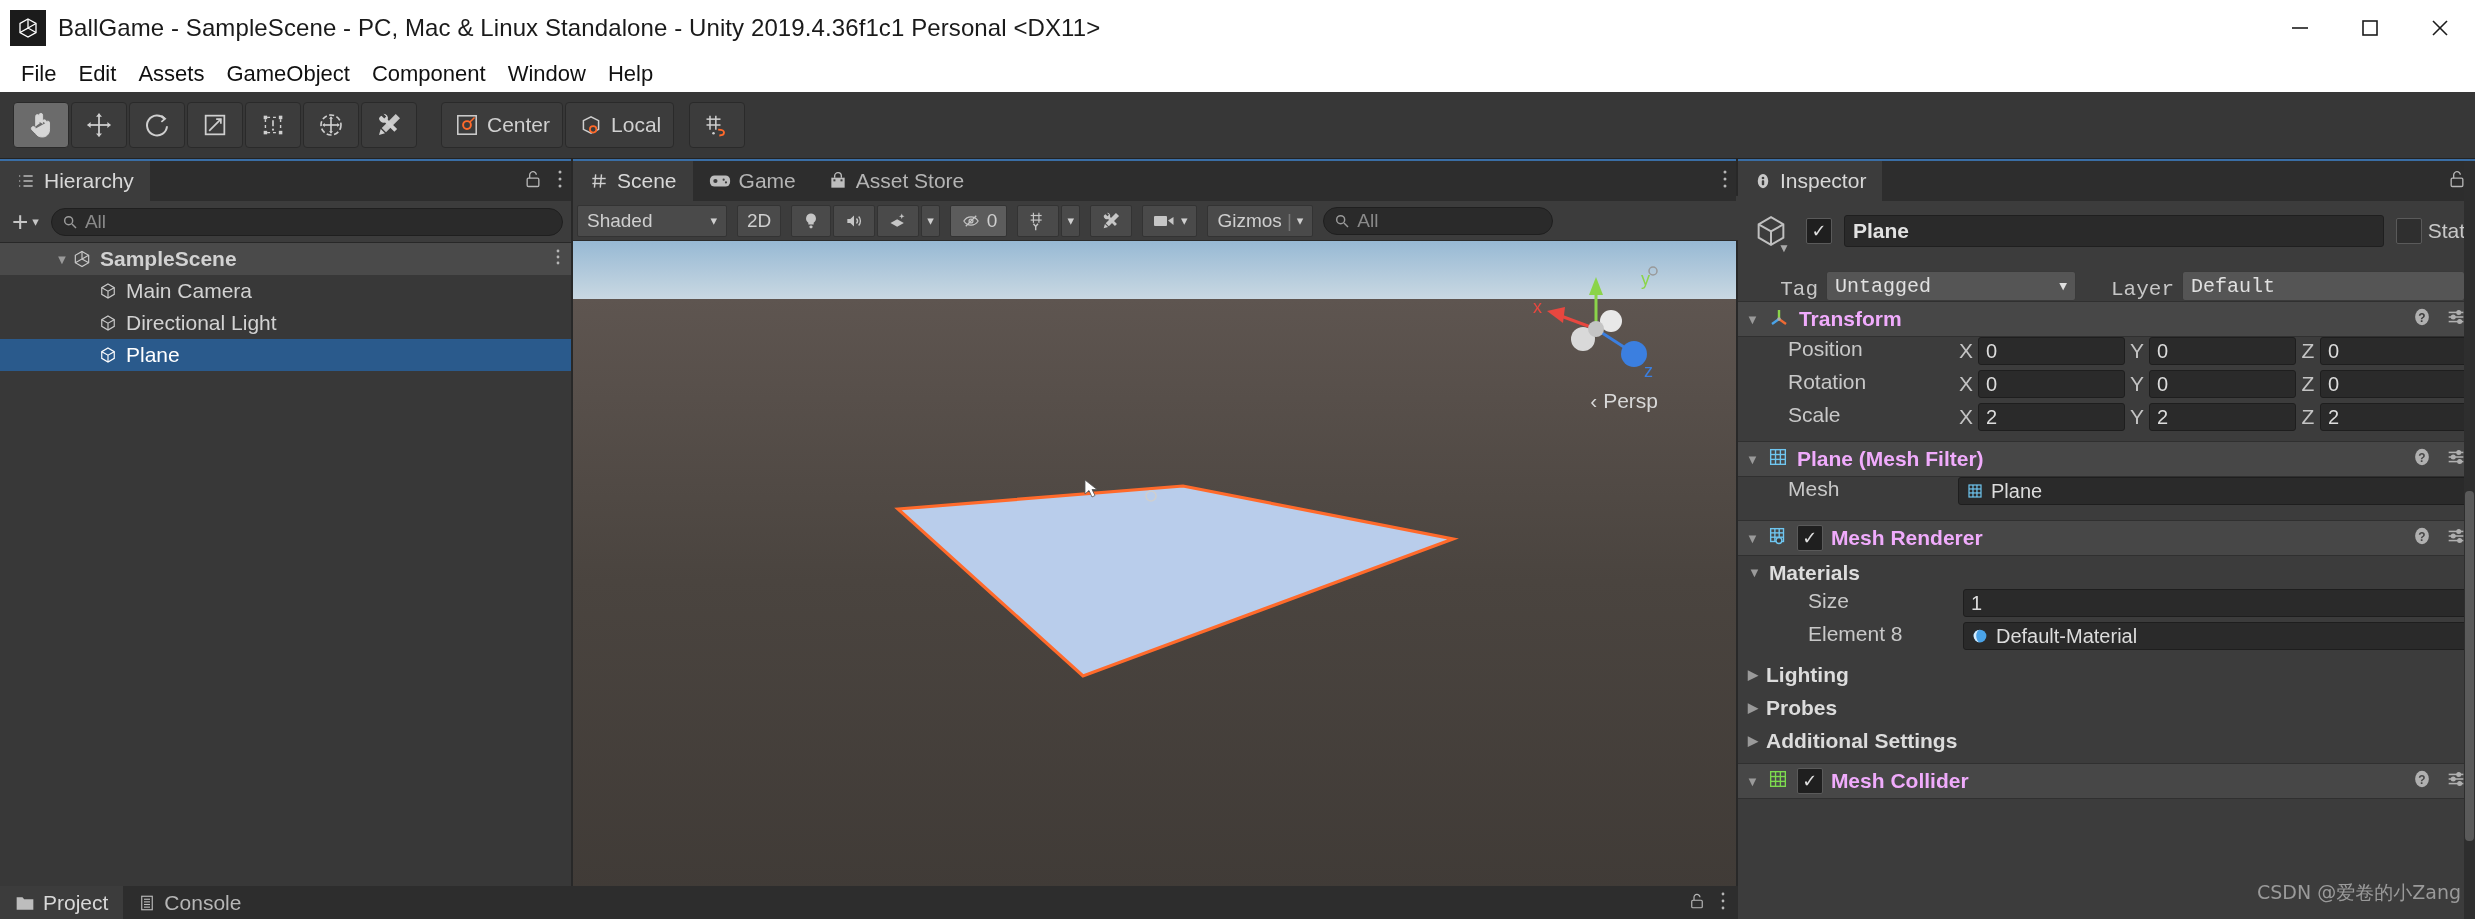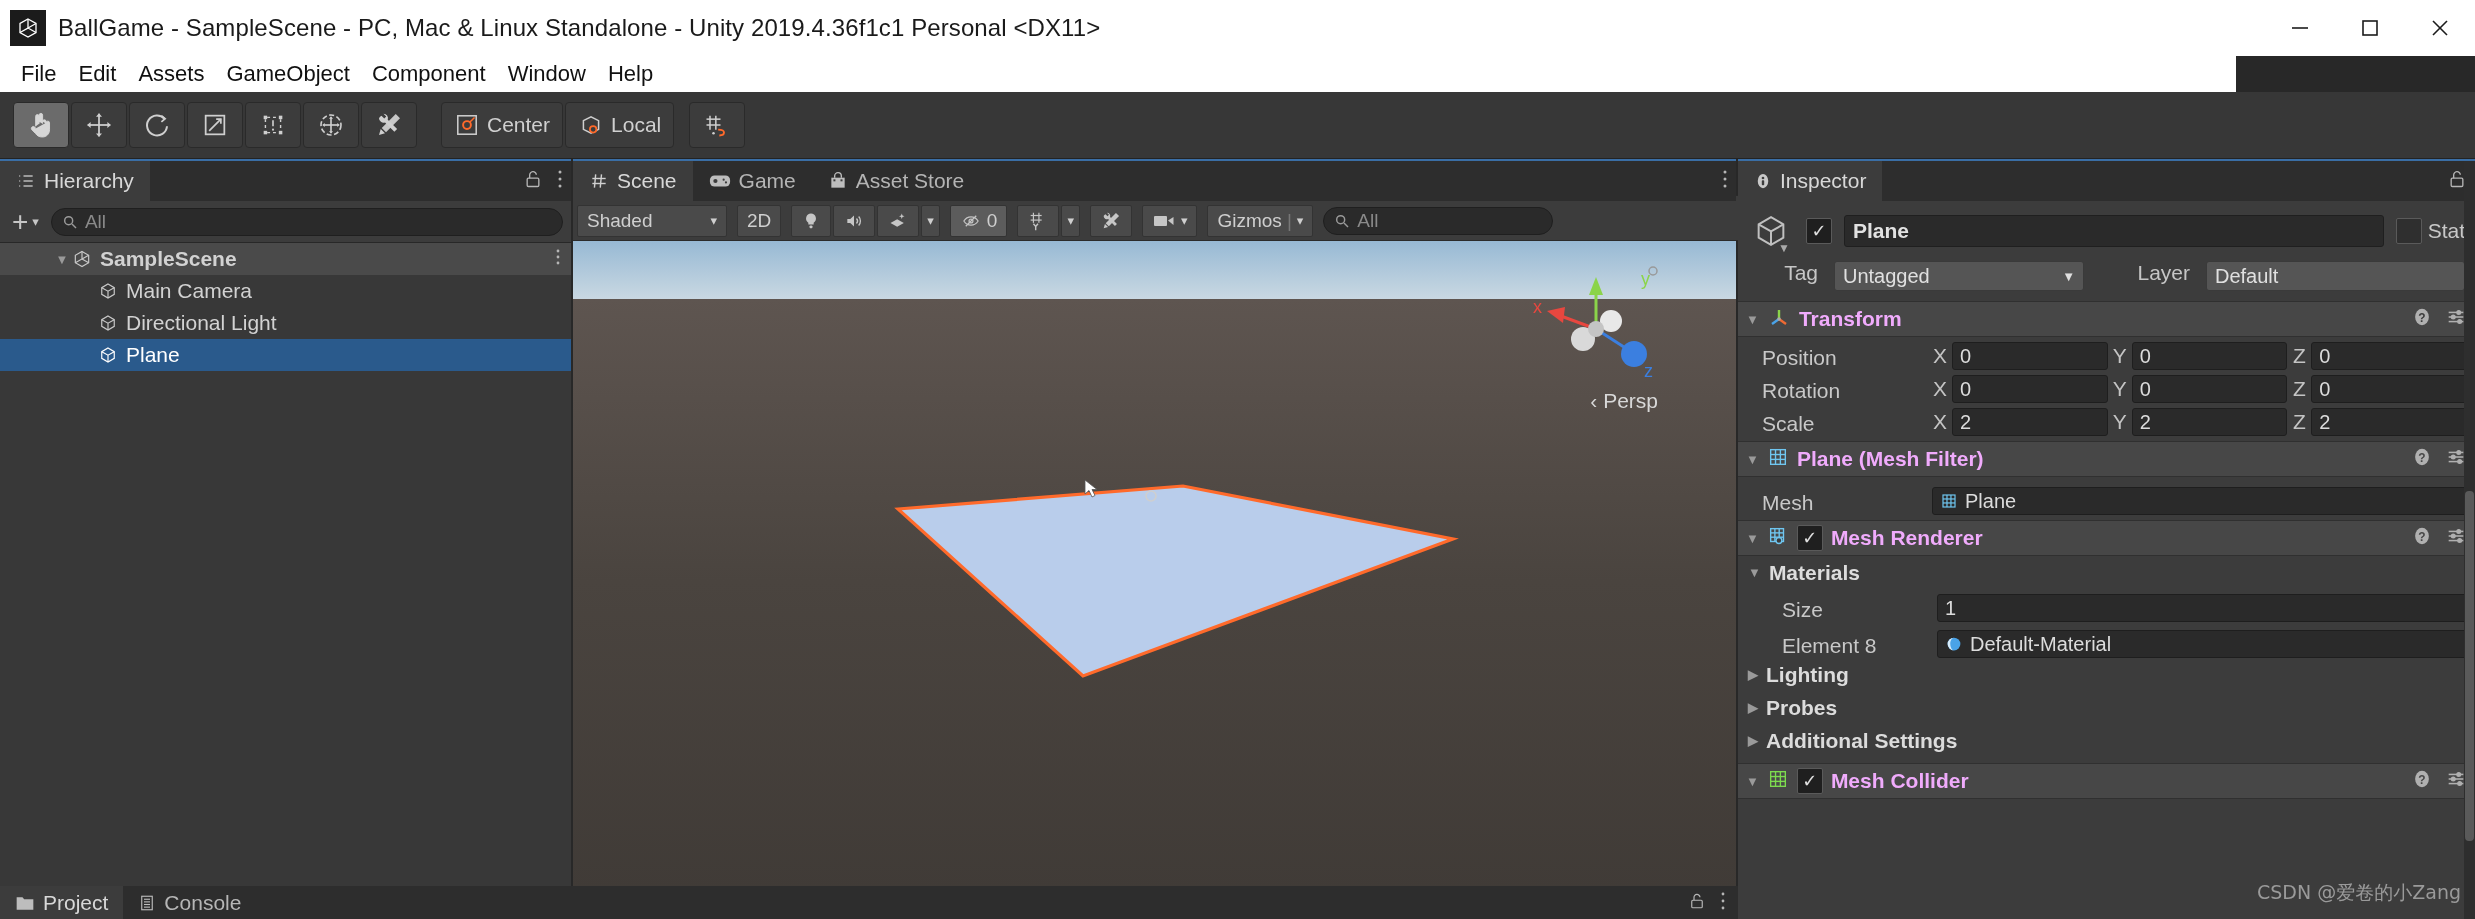--- a/index.html
+++ b/index.html
@@ -29,21 +29,21 @@
   }
   .win-btns { margin-left: auto; display: flex; height: 56px; }
   .win-btn {
     width: 70px; height: 56px; display: flex; align-items: center; justify-content: center;
     color: #1c1c1c;
   }
   .win-btn.close { color: #1c1c1c; }
 
   
   .menubar {
-    position: absolute; left: 0; top: 56px; width: 2236px; height: 36px;
+    position: absolute; left: 0; top: 56px; width: 2475px; height: 36px;
     background: #ffffff; display: flex; align-items: center; padding-left: 10px;
   }
   .menu-item {
     font-size: 22px; color: #111; padding: 0 11px; white-space: nowrap;
     font-family: "Liberation Sans", sans-serif;
   }
 
   
   .toolbar {
     position: absolute; left: 0; top: 92px; width: 2475px; height: 67px;
@@ -162,36 +162,36 @@
     border-radius: 2px; display: flex; align-items: center; justify-content: center;
     color: #e0e0e0; font-size: 18px; flex: none;
   }
   .name-field {
     flex: 1; height: 32px; background: #2a2a2a; border: 1px solid #1f1f1f;
     border-radius: 3px; display: flex; align-items: center; padding: 0 8px;
     font-size: 21px; color: #e2e2e2; font-weight: bold;
   }
   .static-box { display: flex; align-items: center; gap: 6px; font-size: 21px; color: #c8c8c8; }
   .taglayer {
-    height: 40px; display: flex; align-items: flex-start; padding: 0 10px; gap: 16px; font-size: 21px;
+    height: 40px; display: flex; align-items: flex-end; padding: 0 10px; gap: 8px; font-size: 21px; font-family: Liberation Mono, monospace;
   }
   .lbl { color: #c6c6c6; }
   .dropdown {
     height: 30px; background: #555; border: 1px solid #3a3a3a; border-radius: 3px;
     display: flex; align-items: center; justify-content: space-between;
     padding: 0 8px; font-size: 20px; color: #e0e0e0;
   }
   .comp-header {
     height: 36px; background: #474747; display: flex; align-items: center;
     padding: 0 8px; gap: 8px; border-top: 1px solid #303030; border-bottom: 1px solid #303030;
   }
   .comp-title { font-size: 21px; color: #f0abfc; font-weight: bold; }
   .comp-head-right { margin-left: auto; display: flex; align-items: center; gap: 12px; color: #b8b8b8; }
   .prop-row {
-    height: 33px; display: flex; align-items: flex-end; padding: 0 8px 0 24px; font-size: 21px;
+    height: 33px; display: flex; align-items: flex-start; padding: 0 8px 0 24px; font-size: 21px; margin-left: 26px;
   }
   .prop-label { width: 170px; color: #c8c8c8; }
   .vec { display: flex; align-items: center; gap: 4px; flex: 1; }
   .vec-lbl { color: #c4c4c4; width: 16px; text-align: center; }
   .num-field {
     flex: 1; height: 28px; background: #2a2a2a; border: 1px solid #1e1e1e;
     border-radius: 3px; padding: 0 7px; display: flex; align-items: center;
     font-size: 20px; color: #dcdcdc;
   }
   .val-field {

